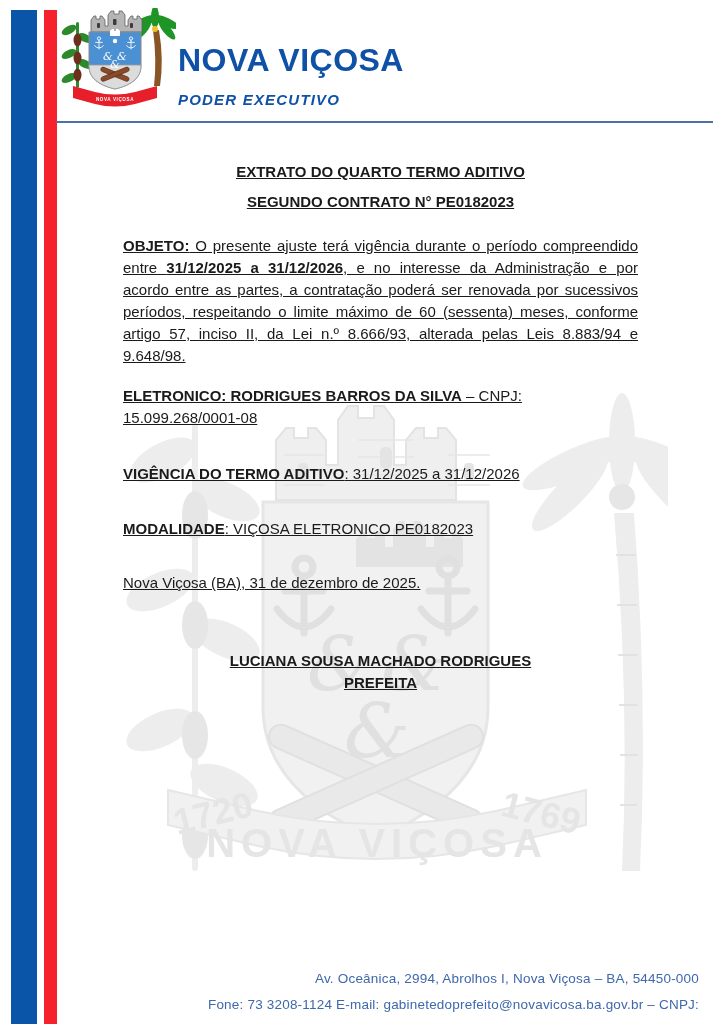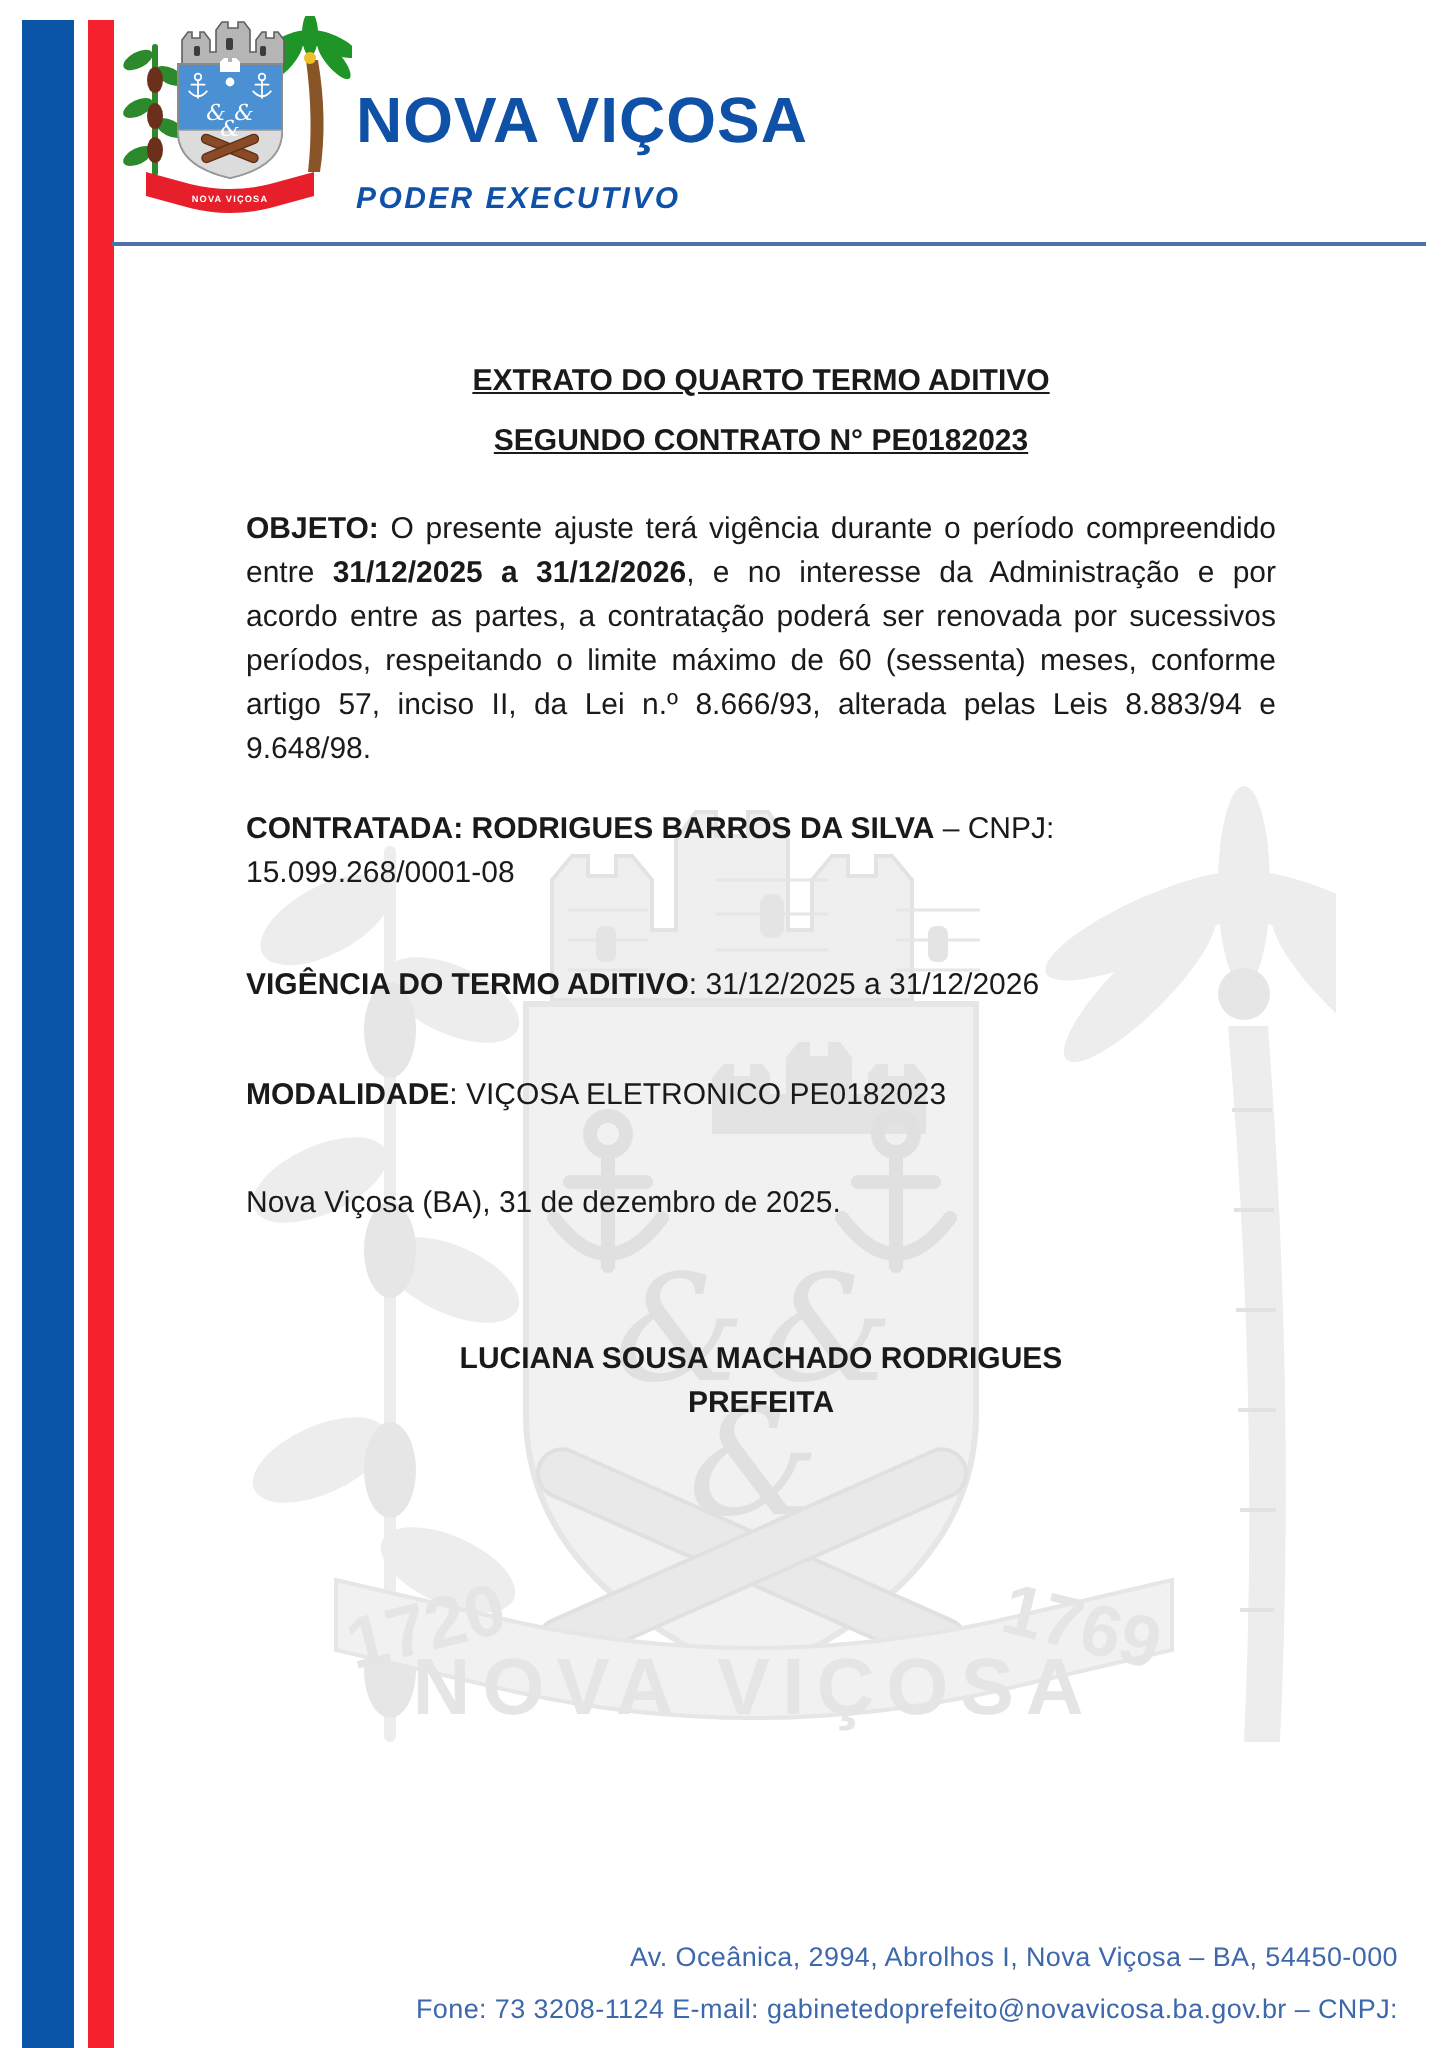--- a/index.html
+++ b/index.html
@@ -16,21 +16,21 @@
   .logo { position:absolute; left:58px; top:8px; width:118px; height:110px; }
   .brand { position:absolute; left:178px; top:42px; color:#0f51a7; }
   .brand-name { font-size:32px; font-weight:bold; letter-spacing:.5px; line-height:36px; }
   .brand-sub  { font-size:15px; font-weight:bold; font-style:italic; letter-spacing:1.2px; margin-top:13px; }
   .header-rule { position:absolute; left:56px; top:121px; width:657px; height:2px; background:#4a72a8; }
 
   
   .watermark { position:absolute; left:108px; top:385px; width:560px; height:490px; pointer-events:none; }
 
   
-  .content { position:absolute; left:123px; top:180px; width:515px; font-size:15px; line-height:22px; }
+  .content { position:absolute; left:123px; top:161px; width:515px; font-size:15px; line-height:22px;text-decoration:underline; }
   .content p { margin:0; }
   .doc-title { text-align:center; font-weight:bold; text-decoration:underline; }
   .t2 { margin-top:8px !important; }
   .objeto     { margin-top:22px !important; text-align:justify; }
   .contratada { margin-top:18px !important; }
   .vigencia   { margin-top:34px !important; }
   .modalidade { margin-top:33px !important; }
   .motivo     { margin-top:33px !important; }
   .dateline   { margin-top:32px !important; }
   .signature  { margin-top:56px !important; text-align:center; font-weight:bold; }
@@ -224,21 +224,21 @@
     <div class="brand-sub">PODER EXECUTIVO</div>
   </div>
   <div class="header-rule"></div>
 
   <div class="content">
     <p class="doc-title">EXTRATO DO QUARTO TERMO ADITIVO</p>
     <p class="doc-title t2">SEGUNDO CONTRATO N° PE0182023</p>
 
     <p class="objeto"><span class="b">OBJETO:</span><span> O presente ajuste terá vigência durante o período compreendido entre </span><span class="b">31/12/2025 a 31/12/2026</span><span>, e no interesse da Administração e por acordo entre as partes, a contratação poderá ser renovada por sucessivos períodos, respeitando o limite máximo de 60 (sessenta) meses, conforme artigo 57, inciso II, da Lei n.º 8.666/93, alterada pelas Leis 8.883/94 e 9.648/98.</span></p>
 
-    <p class="contratada"><span class="b">CONTRATADA: </span><span class="b">RODRIGUES BARROS DA SILVA</span><span> – CNPJ: 15.099.268/0001-08</span></p>
+    <p class="contratada"><span class="b">ELETRONICO: </span><span class="b">RODRIGUES BARROS DA SILVA</span><span> – CNPJ: 15.099.268/0001-08</span></p>
 
     <p class="vigencia"><span class="b">VIGÊNCIA DO TERMO ADITIVO</span><span>: 31/12/2025 a 31/12/2026</span></p>
 
     <p class="modalidade"><span class="b">MODALIDADE</span><span>: VIÇOSA ELETRONICO PE0182023</span></p>
 
 
     <p class="dateline">Nova Viçosa (BA), 31 de dezembro de 2025.</p>
 
     <div class="signature">
       <p>LUCIANA SOUSA MACHADO RODRIGUES</p>

